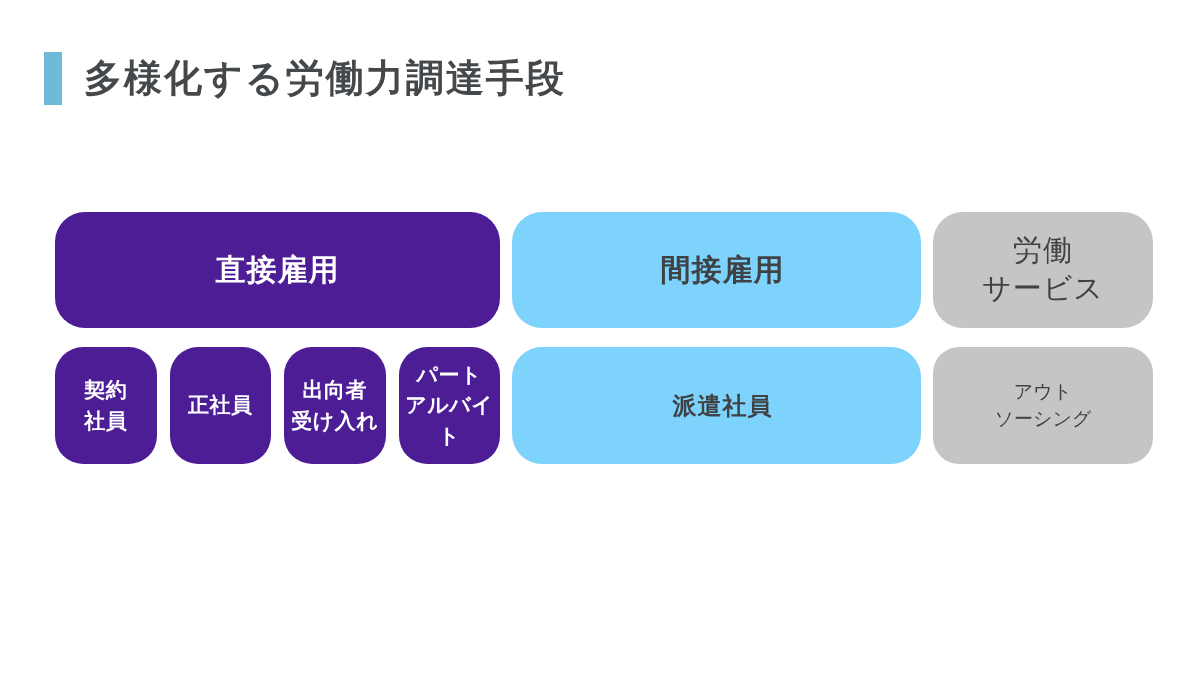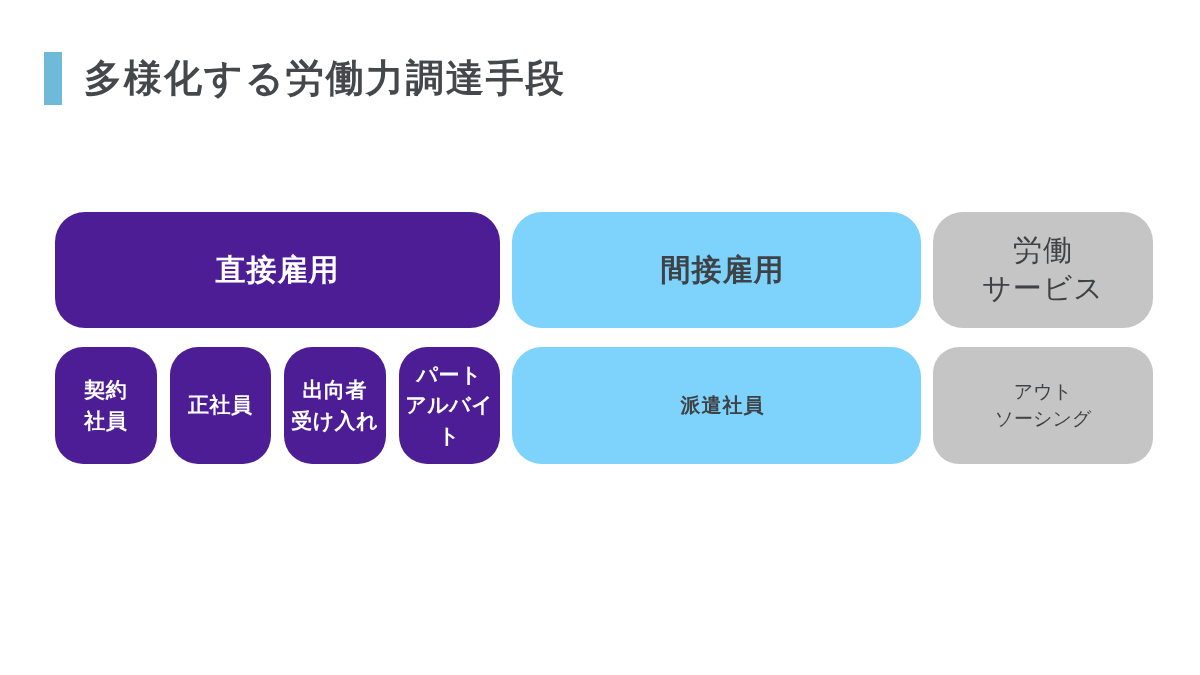--- a/index.html
+++ b/index.html
@@ -76,21 +76,21 @@
 
   .item-teal {
     border-radius: 28px;
     font-size: 21px;
     font-weight: bold;
     line-height: 1.45;
     letter-spacing: 0.5px;
   }
   .item-dispatch {
     border-radius: 30px;
-    font-size: 20px;
+    font-size: 24px;
     font-weight: 600;
     letter-spacing: 1px;
   }
   .item-gray {
     border-radius: 26px;
     font-size: 19px;
     font-weight: 400;
     line-height: 1.4;
   }
 </style>

